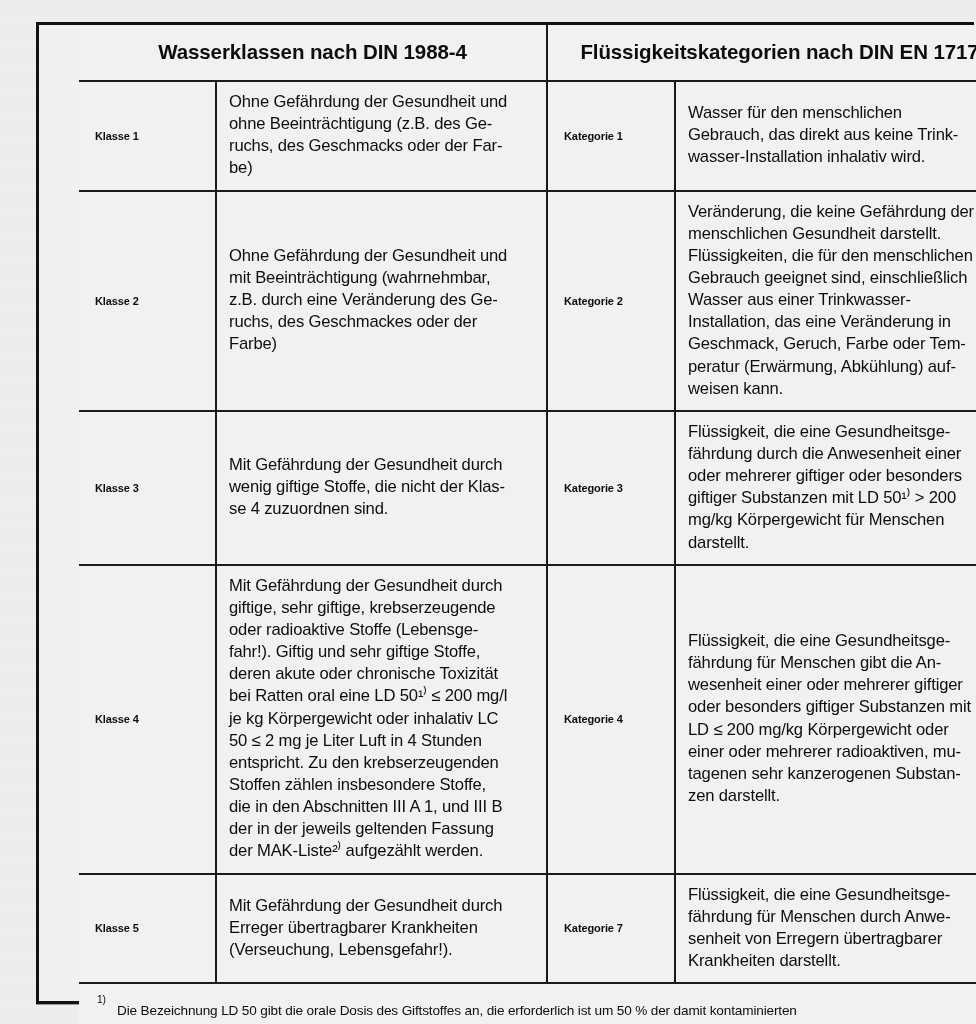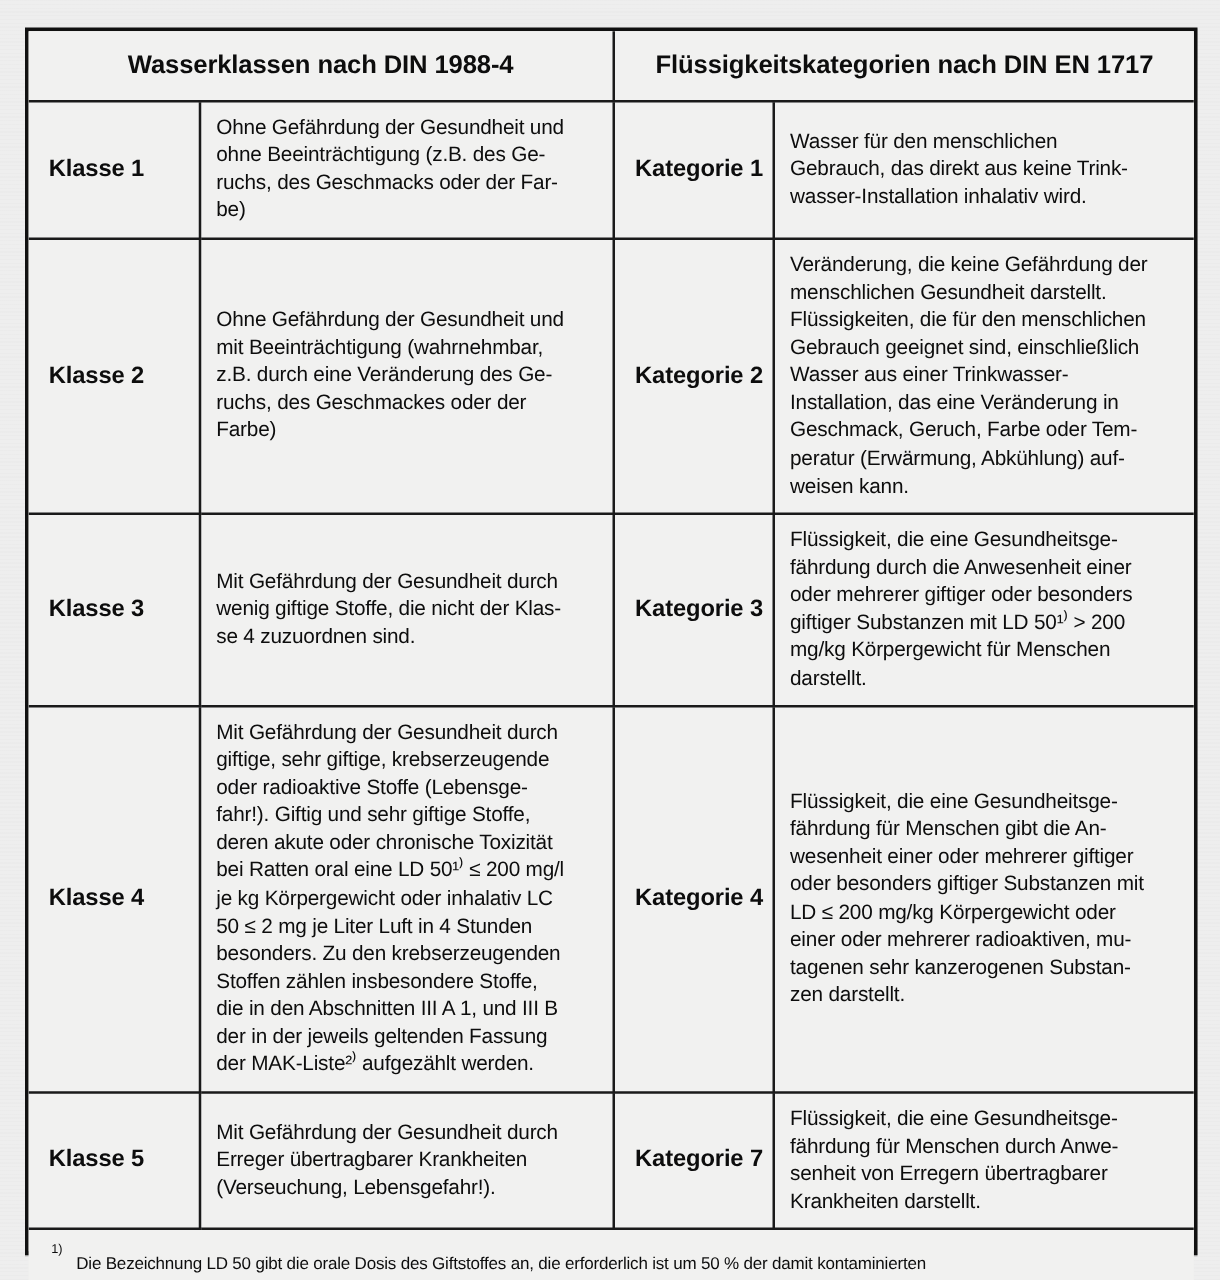--- a/index.html
+++ b/index.html
@@ -28,29 +28,30 @@
     position: absolute;
     inset: 0;
     background:
       repeating-linear-gradient(0deg, rgba(0,0,0,0.012) 0px, rgba(0,0,0,0.012) 1px, rgba(255,255,255,0.02) 1px, rgba(255,255,255,0.02) 3px);
     pointer-events: none;
     z-index: 0;
   }
 
   #table-wrap {
     position: absolute;
-    left: 20px;
+    left: 36px;
     top: 22px;
     width: 938px;
     height: 982px;
     z-index: 1;
     background: #f0f0ef;
     border: 3px solid #111;
     box-sizing: border-box;
     box-shadow: 0 1px 0 rgba(0,0,0,0.35);
+    padding-left: 40px;
   }
 
   table.main {
     width: 100%;
     border-collapse: collapse;
     table-layout: fixed;
     background: #f0f0ef;
   }
 
   table.main td, table.main th {
@@ -75,21 +76,21 @@
     text-align: center;
     font-weight: bold;
     font-size: 20.5px;
     letter-spacing: -0.1px;
     padding: 15px 6px 16px 6px;
     height: 56px;
   }
 
   .lbl {
     font-weight: bold;
-    font-size: 19px;
+    font-size: 11px;
     padding: 6px 0 6px 16px;
     letter-spacing: -0.1px;
     white-space: nowrap;
   }
 
   .body-cell {
     font-size: 16.6px;
     line-height: 1.335;
     padding: 9px 10px 10px 12px;
     letter-spacing: -0.15px;
@@ -207,21 +208,21 @@
           <td class="lbl">Klasse 4</td>
           <td class="body-cell">
             <span class="ln">Mit Gefährdung der Gesundheit durch</span>
             <span class="ln">giftige, sehr giftige, krebserzeugende</span>
             <span class="ln">oder radioaktive Stoffe (Lebensge-</span>
             <span class="ln">fahr!). Giftig und sehr giftige Stoffe,</span>
             <span class="ln">deren akute oder chronische Toxizität</span>
             <span class="ln">bei Ratten oral eine LD 50¹⁾ ≤ 200 mg/l</span>
             <span class="ln">je kg Körpergewicht oder inhalativ LC</span>
             <span class="ln">50 ≤ 2 mg je Liter Luft in 4 Stunden</span>
-            <span class="ln">besonders. Zu den krebserzeugenden</span>
+            <span class="ln">entspricht. Zu den krebserzeugenden</span>
             <span class="ln">Stoffen zählen insbesondere Stoffe,</span>
             <span class="ln">die in den Abschnitten III A 1, und III B</span>
             <span class="ln">der in der jeweils geltenden Fassung</span>
             <span class="ln">der MAK-Liste²⁾ aufgezählt werden.</span>
           </td>
           <td class="lbl">Kategorie 4</td>
           <td class="body-cell">
             <span class="ln">Flüssigkeit, die eine Gesundheitsge-</span>
             <span class="ln">fährdung für Menschen gibt die An-</span>
             <span class="ln">wesenheit einer oder mehrerer giftiger</span>

